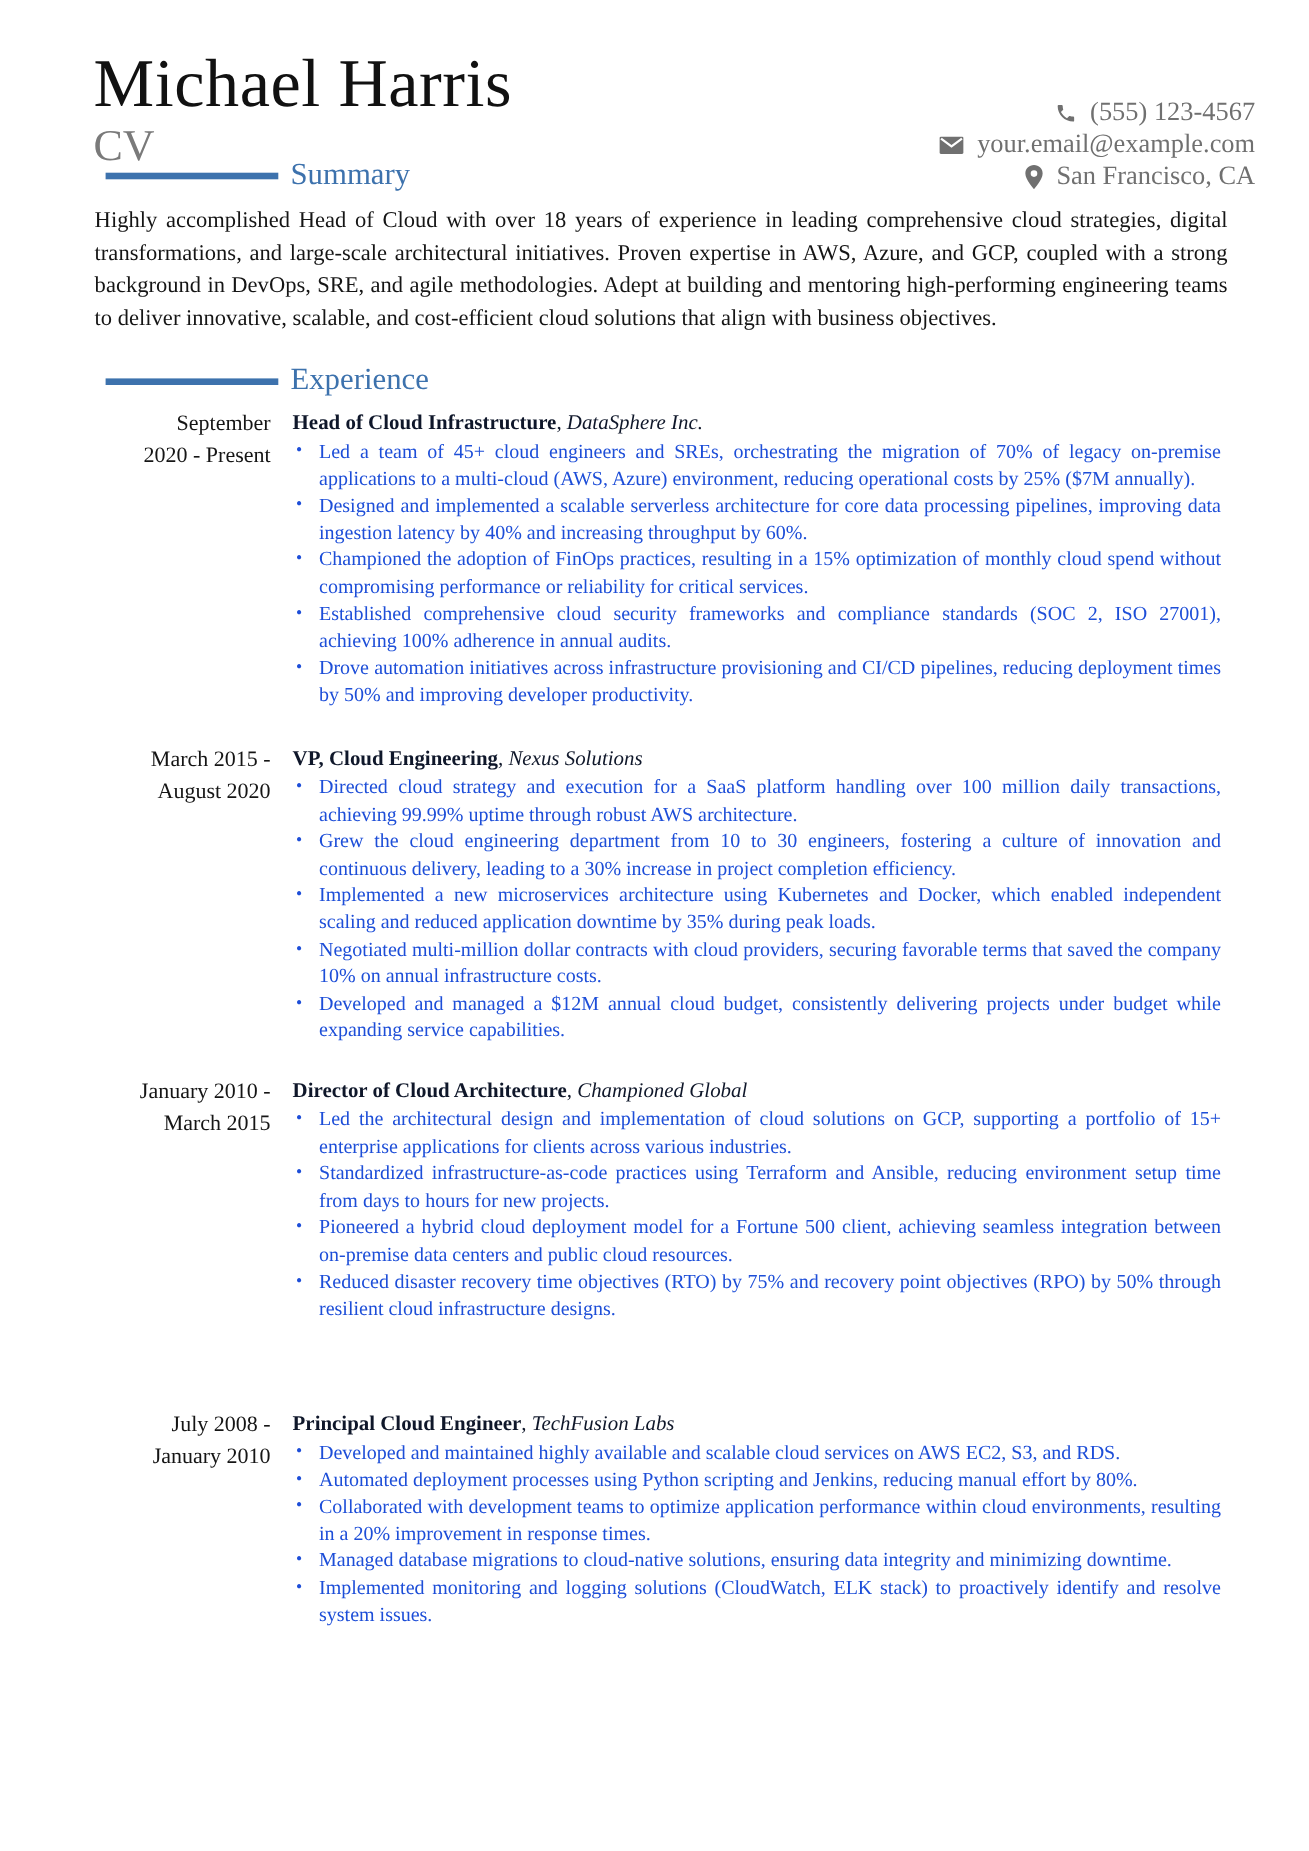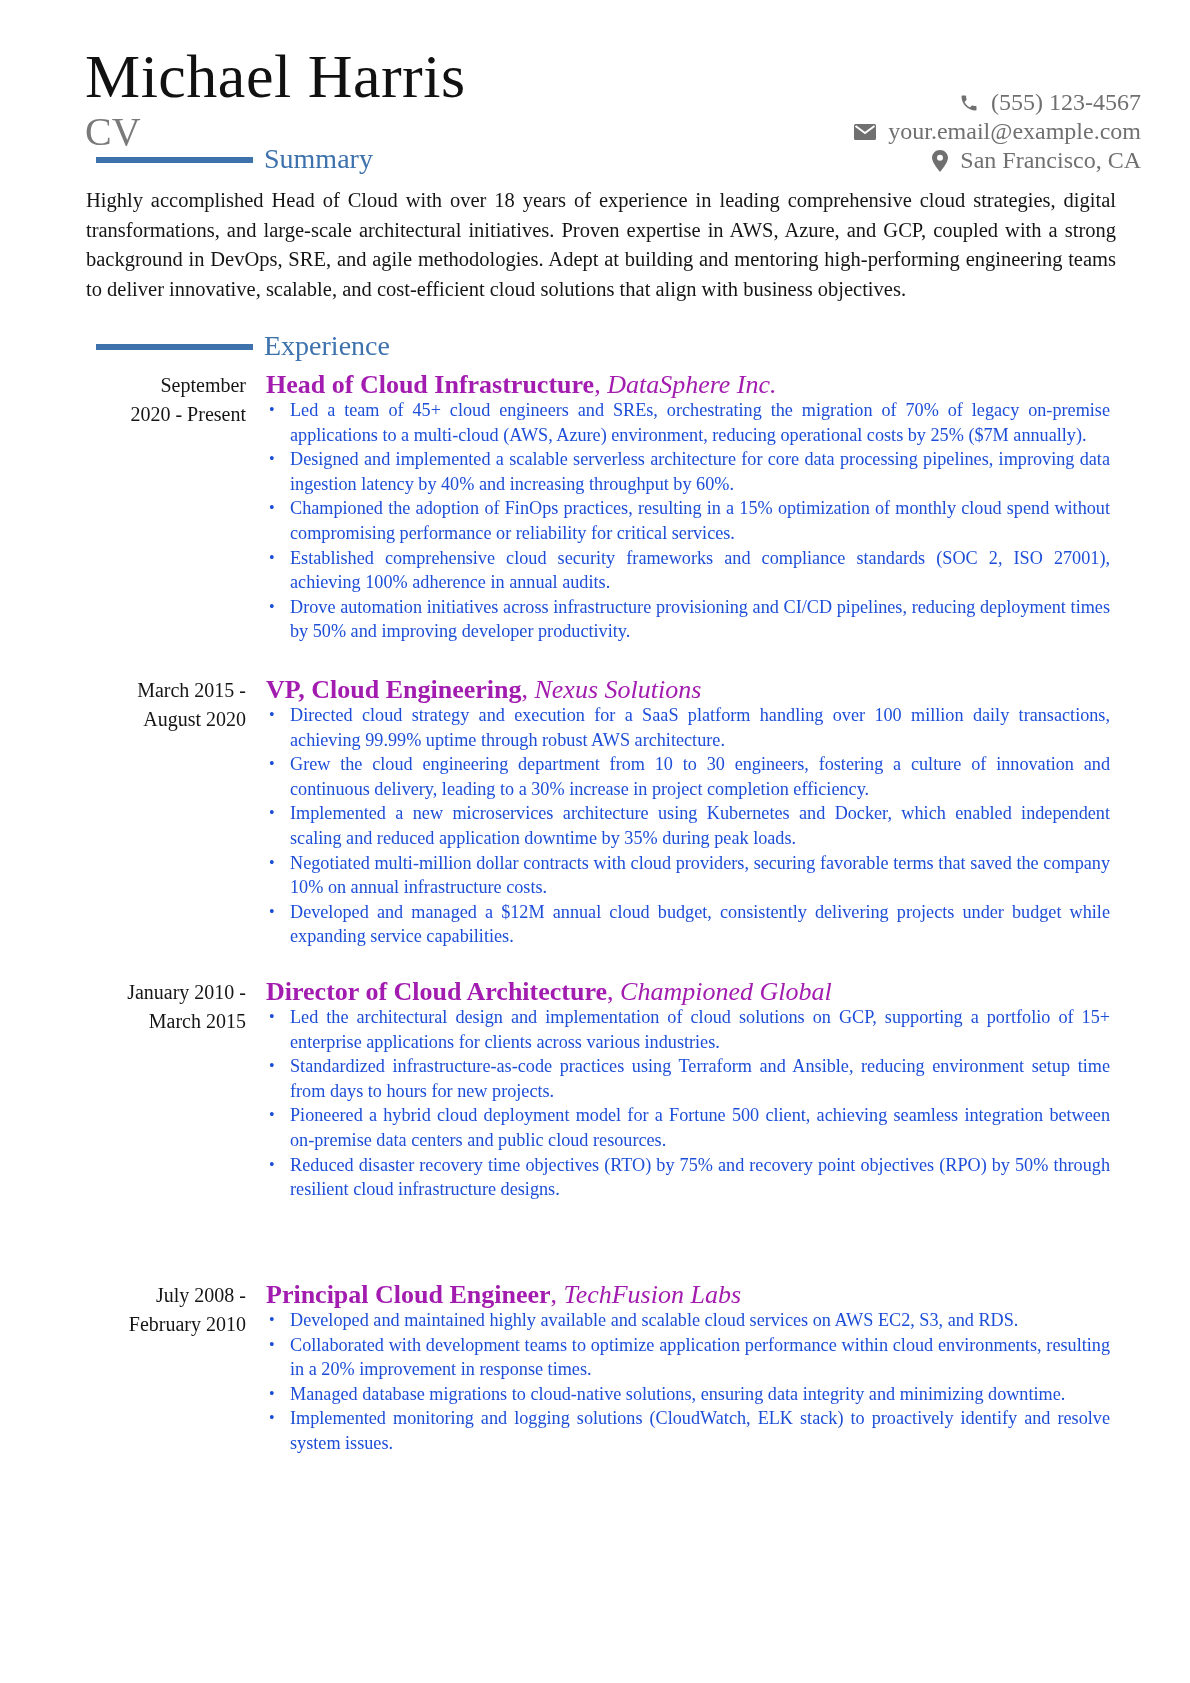--- a/index.html
+++ b/index.html
@@ -49,21 +49,21 @@
   
   .entry { position: absolute; left: 86px; width: 1030px; }
   .entry-date {
     position: absolute; left: 0; top: 0; width: 160px; text-align: right;
     font-family: "Liberation Serif", serif;
     font-size: 20px; line-height: 29px; color: #151515;
   }
   .entry-body { position: absolute; left: 180px; top: 0; width: 850px; }
   .entry-title {
     font-family: "Liberation Serif", serif;
-    font-size: 26px; line-height: 27px; color: #a21caf;
+    font-size: 19px; line-height: 27px; color: #0f172a;
   }
   .entry-title .role { font-weight: bold; }
   .entry-title .company { font-style: italic; }
   ul.bullets { list-style: none; margin: 0; padding: 0; }
   ul.bullets li {
     position: relative; padding-left: 24px;
     font-family: "Liberation Serif", serif;
     font-size: 18.2px; line-height: 24.6px; color: #1d4ed8;
     text-align: justify; width: 820px;
   }
@@ -164,26 +164,27 @@
         <li>Standardized infrastructure-as-code practices using Terraform and Ansible, reducing environment setup time from days to hours for new projects.</li>
         <li>Pioneered a hybrid cloud deployment model for a Fortune 500 client, achieving seamless integration between on-premise data centers and public cloud resources.</li>
         <li>Reduced disaster recovery time objectives (RTO) by 75% and recovery point objectives (RPO) by 50% through resilient cloud infrastructure designs.</li>
       </ul>
     </div>
   </div>
 
   <div class="entry" style="top:1281px;">
     <div class="entry-date">
       <div>July 2008 -</div>
-      <div>February 2010</div>
+      <div>January 2010</div>
     </div>
     <div class="entry-body">
       <div class="entry-title"><span class="role">Principal Cloud Engineer</span>, <span class="company">TechFusion Labs</span></div>
       <ul class="bullets">
         <li>Developed and maintained highly available and scalable cloud services on AWS EC2, S3, and RDS.</li>
+        <li>Automated deployment processes using Python scripting and Jenkins, reducing manual effort by 80%.</li>
         <li>Collaborated with development teams to optimize application performance within cloud environments, resulting in a 20% improvement in response times.</li>
         <li>Managed database migrations to cloud-native solutions, ensuring data integrity and minimizing downtime.</li>
         <li>Implemented monitoring and logging solutions (CloudWatch, ELK stack) to proactively identify and resolve system issues.</li>
       </ul>
     </div>
   </div>
 
 </div>
 
 </body></html>

